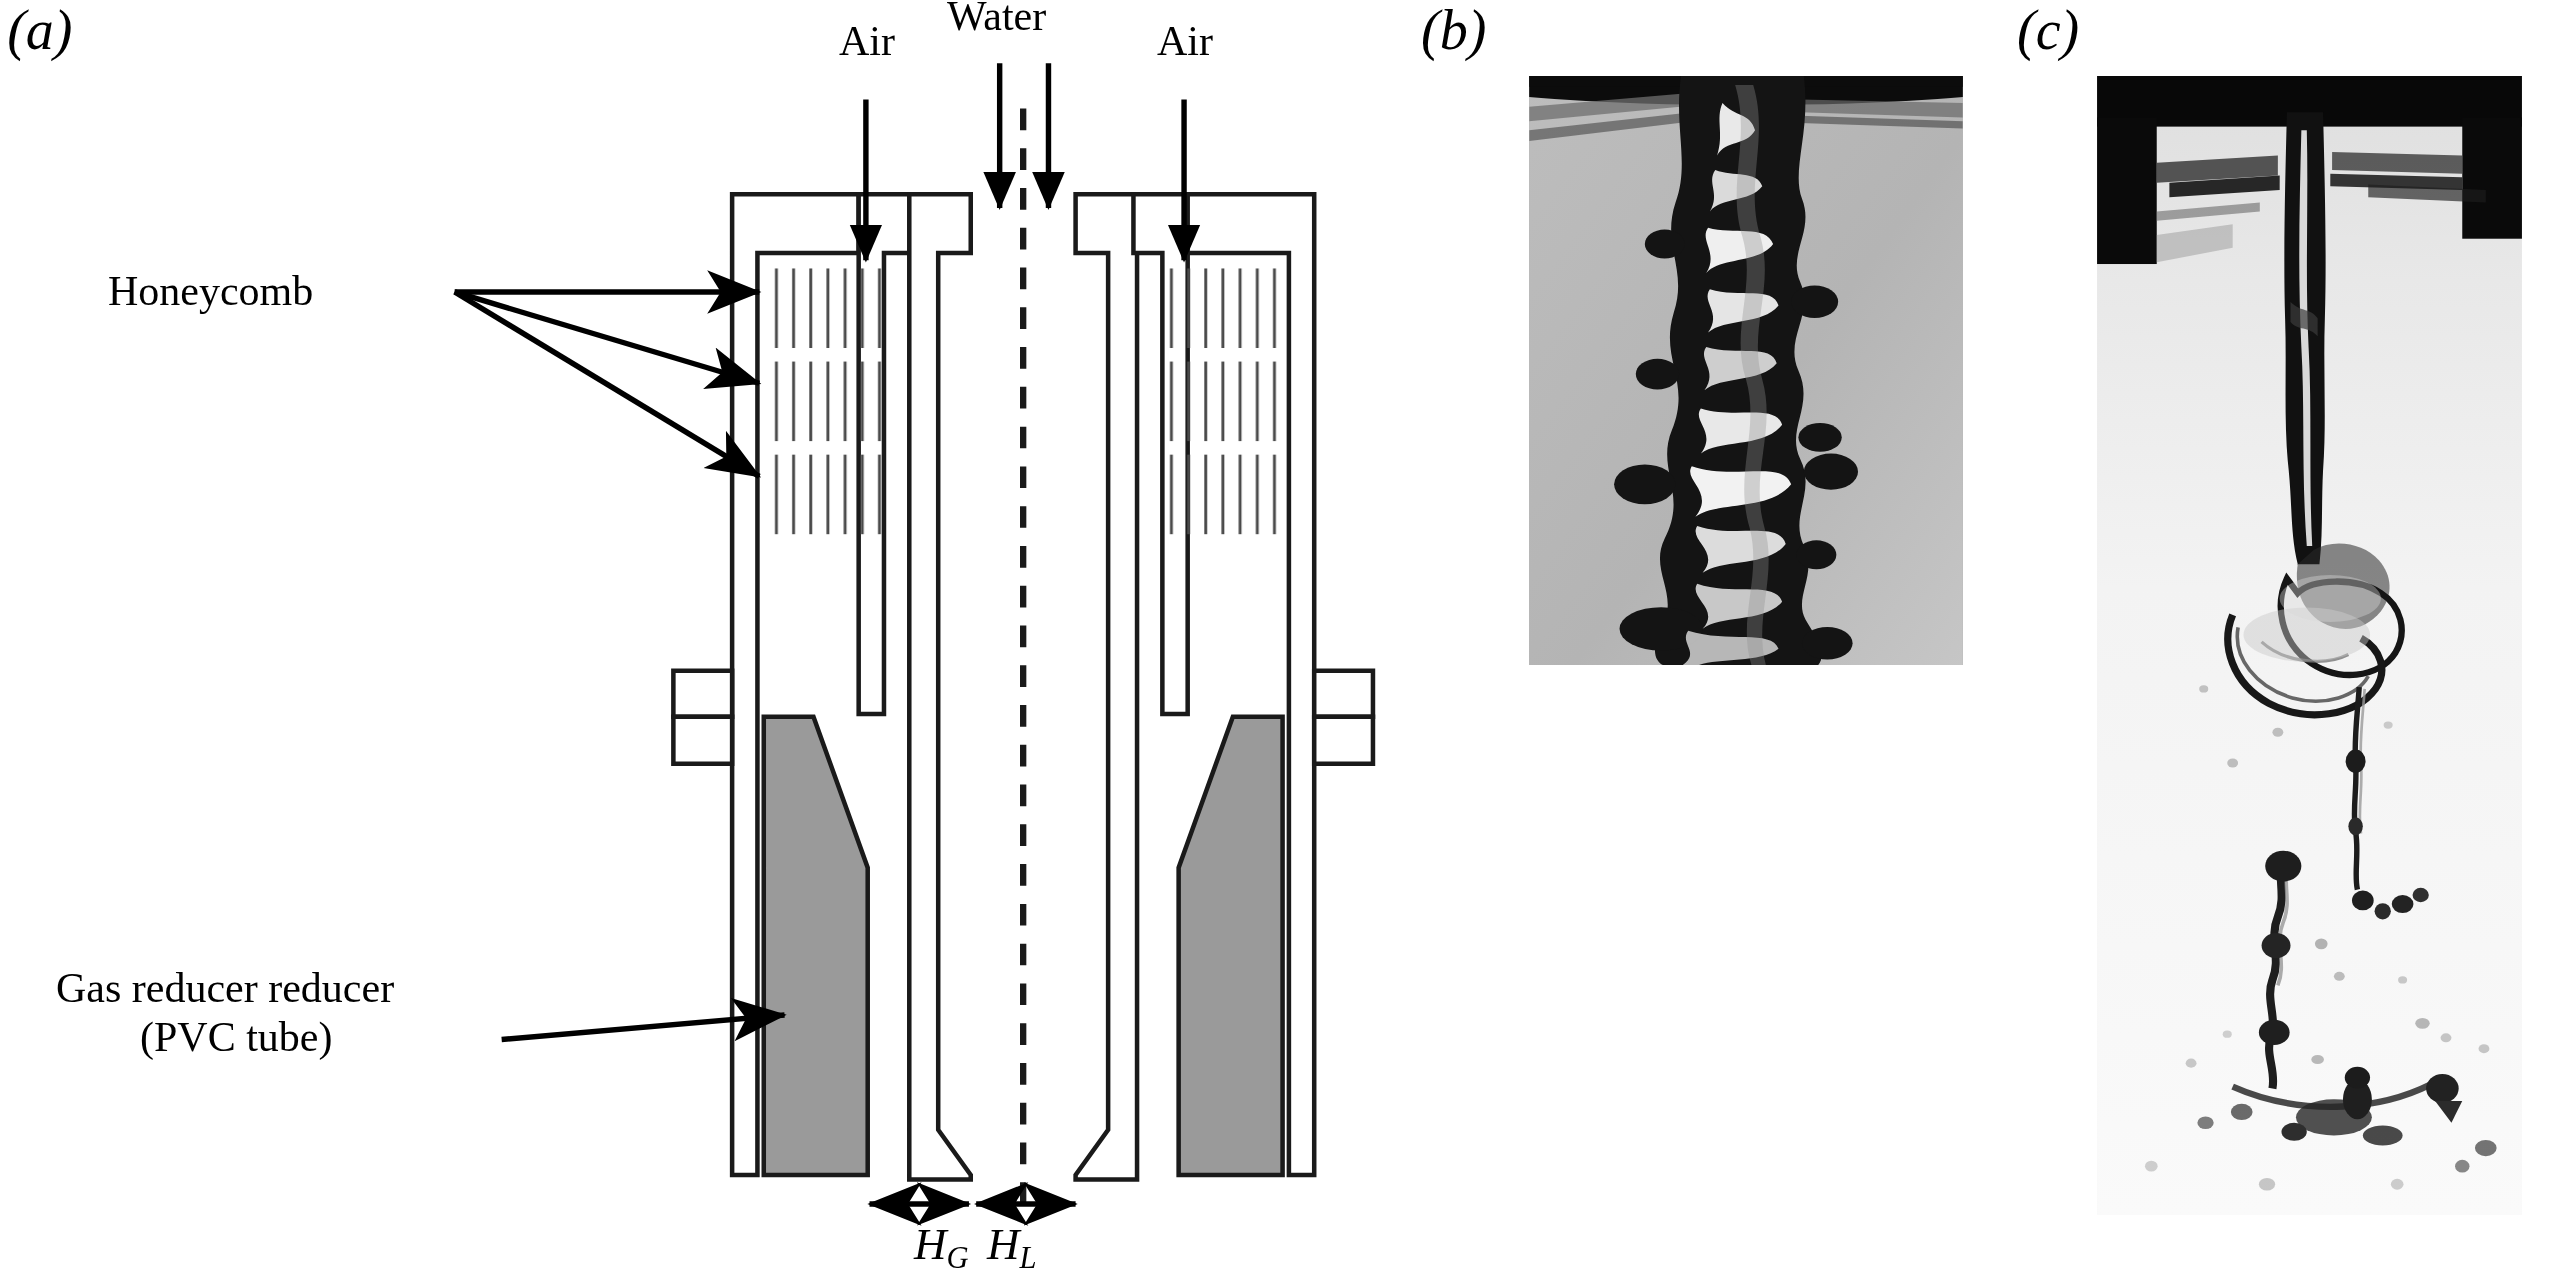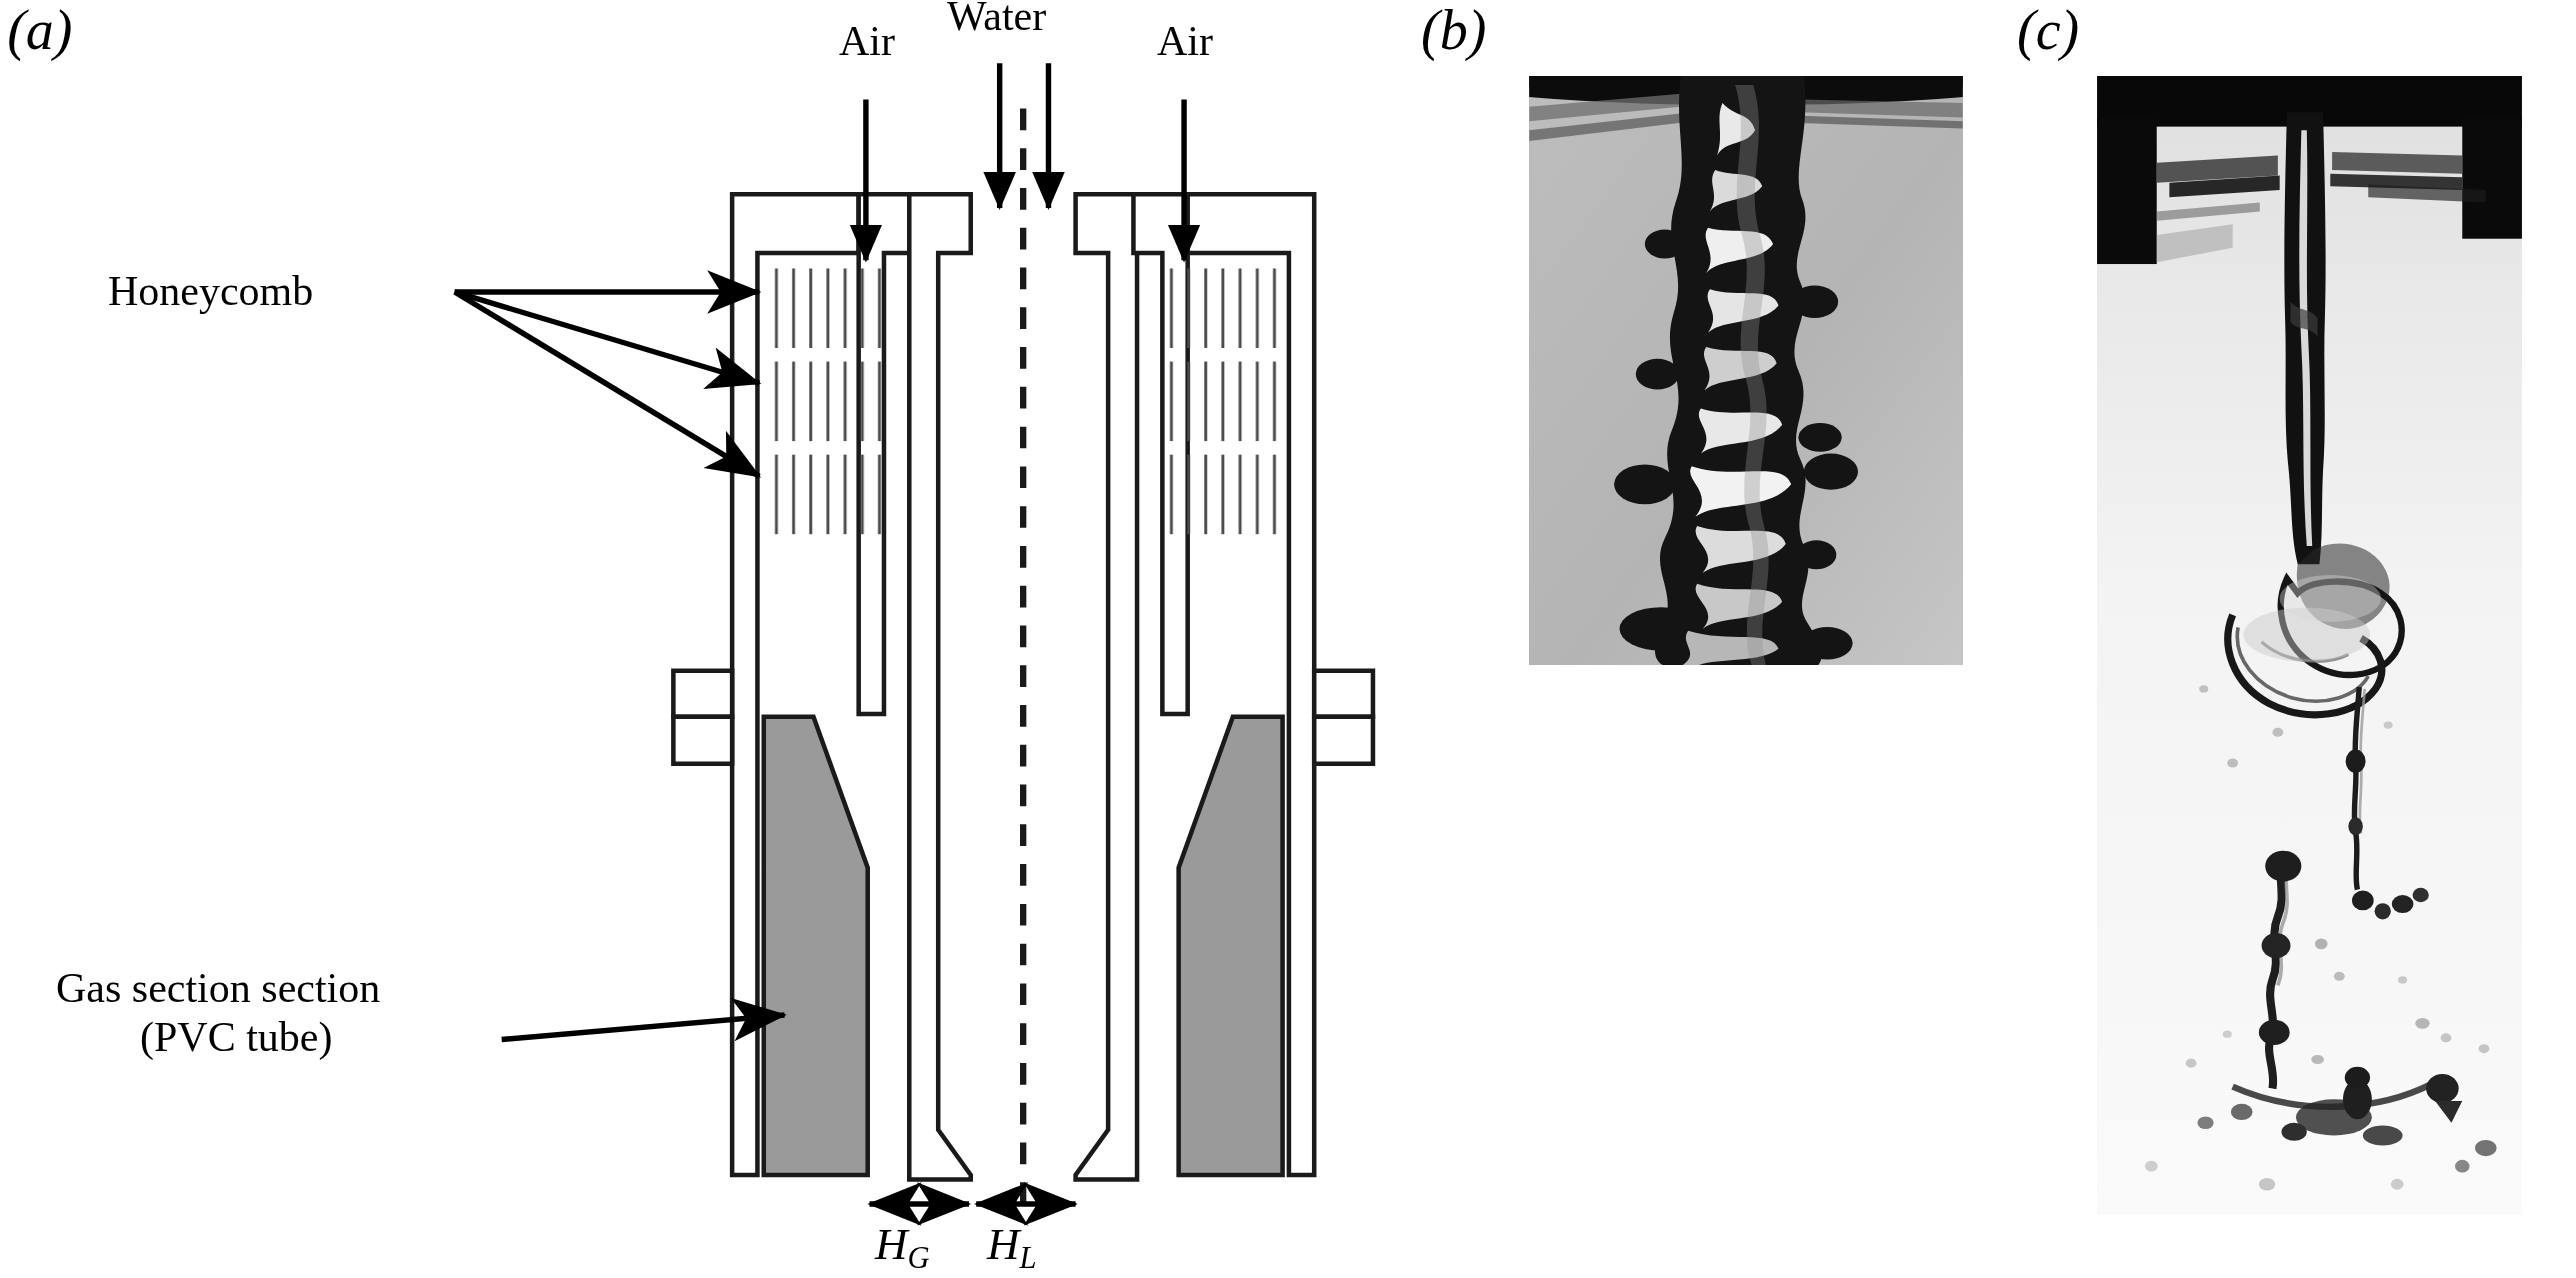--- a/index.html
+++ b/index.html
@@ -164,25 +164,25 @@
   </svg>
 
   <div class="diagram-text" style="left:93px; top:268px;margin-left:15px;">Honeycomb</div>
 
   <div class="diagram-text" style="left:839px; top:18px;">Air</div>
 
   <div class="diagram-text" style="left:1157px; top:18px;">Air</div>
 
   <div class="diagram-text" style="left:947px; top:-7.2px;">Water</div>
 
-  <div class="diagram-text" style="left:56px; top:965px;">Gas section section</div>
+  <div class="diagram-text" style="left:56px; top:965px;">Gas reducer reducer</div>
 
   <div class="diagram-text" style="left:140px; top:1014px;">(PVC tube)</div>
 
-  <div class="dim-label" style="left:875px; top:1218px;">
+  <div class="dim-label" style="left:914px; top:1218px;">
     <span>H</span><sub>G</sub>
   </div>
 
   <div class="dim-label" style="left:987px; top:1218px;">
     <span>H</span><sub>L</sub>
   </div>
 
   <div class="photo photo-b" style="left:1529px; top:76px; width:434px; height:589px;">
     <svg width="434" height="589" viewBox="0 0 480 652" xmlns="http://www.w3.org/2000/svg">
       <defs>

